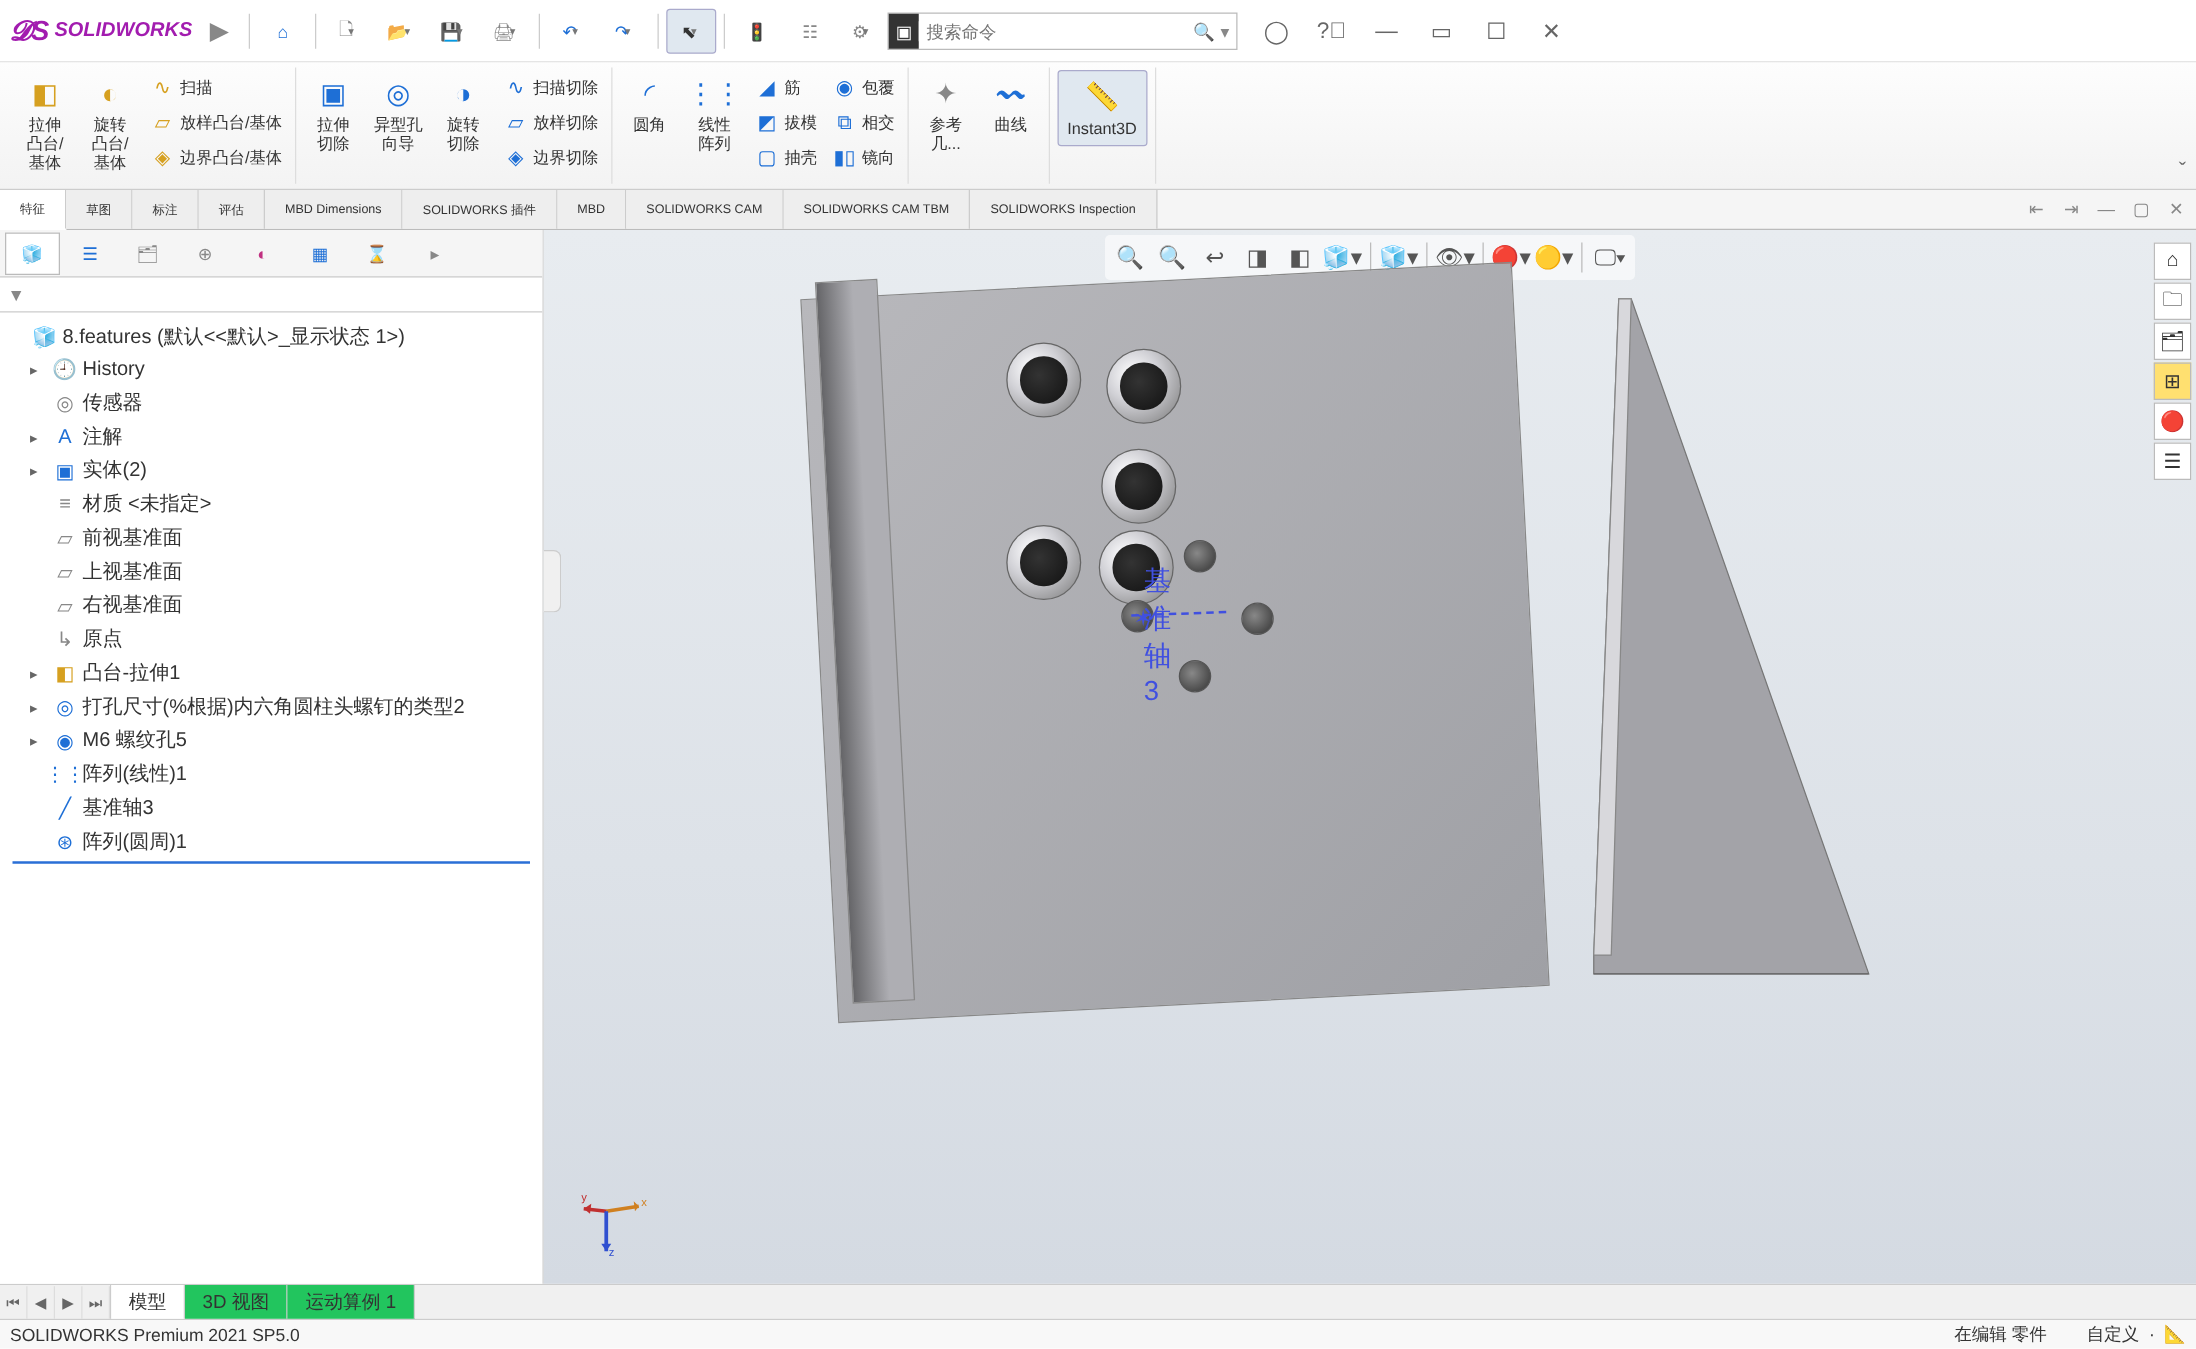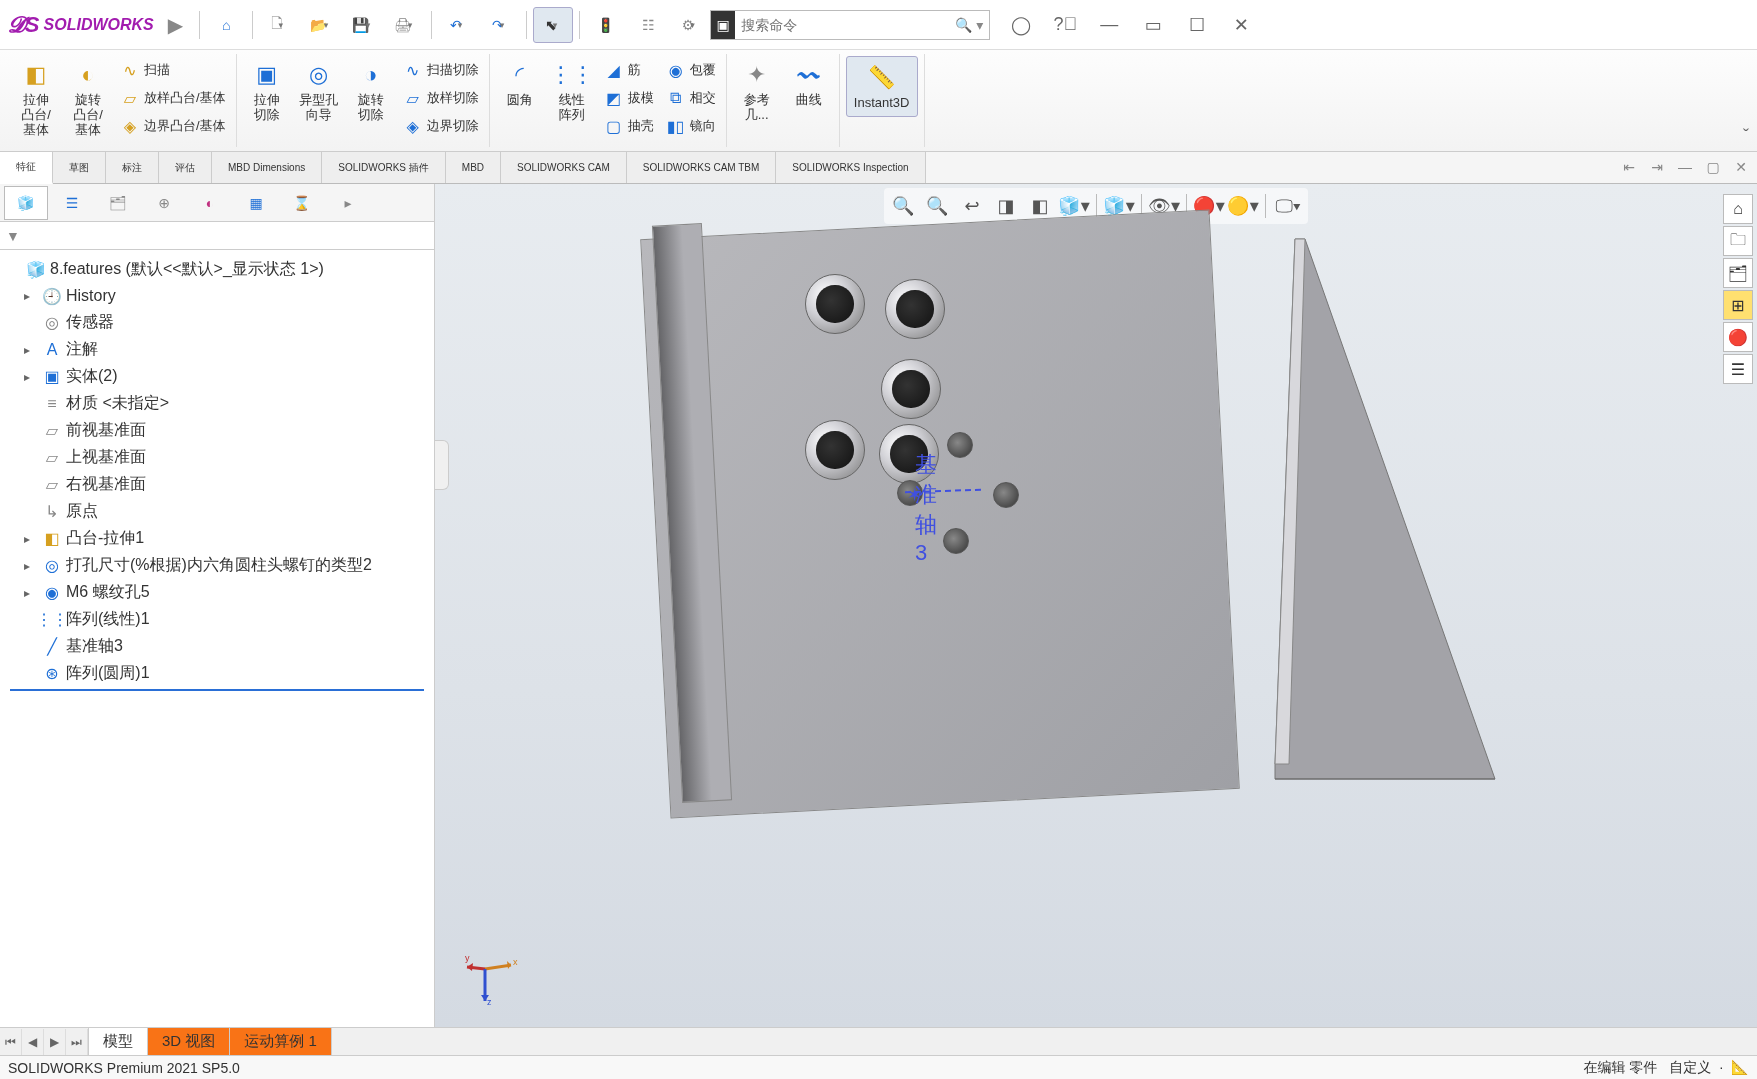--- a/index.html
+++ b/index.html
@@ -75,26 +75,26 @@
 .triad { position:absolute; bottom: 20px; left: 30px; width:60px; height:60px; }
 
 
 .right-toolbar { position:absolute; right:2px; top:10px; width:32px; display:flex; flex-direction:column; gap:2px; }
 .right-toolbar .rb { width:30px; height:30px; border:1px solid #bbb; background:#fff; display:flex; align-items:center; justify-content:center; font-size:16px; cursor:pointer; }
 
 
 .bottomtabs { height:28px; background:#f0f0f0; border-top:1px solid #ccc; display:flex; align-items:stretch; }
 .bottomtabs .nav { display:flex; align-items:center; border-right:1px solid #ccc; }
 .bottomtabs .nav .n { width:22px; height:26px; display:flex; align-items:center; justify-content:center; font-size:12px; color:#666; border-right:1px solid #ddd; }
-.btab { padding: 0 14px; display:flex; align-items:center; font-size:15px; border-right:1px solid #ccc; background:#f97316; cursor:pointer; }
+.btab { padding: 0 14px; display:flex; align-items:center; font-size:15px; border-right:1px solid #ccc; background:#22c55e; cursor:pointer; }
 .btab.active { background:#fff; }
 
 
 .statusbar { height:24px; background:#f8f8f8; border-top:1px solid #ccc; display:flex; align-items:center; padding:0 8px; font-size:14px; justify-content:space-between; }
-.statusbar .right { display:flex; align-items:center; gap:12px; }
+.statusbar .right { display:flex; align-items:center; gap:32px; }
 
 
 .c-blue { color:#1e6fd6; }
 .c-orange { color:#e08030; }
 .c-red { color:#c83030; }
 .c-gray { color:#888; }
 .c-gold { color:#d6a020; }
 </style>
 </head>
 <body>

